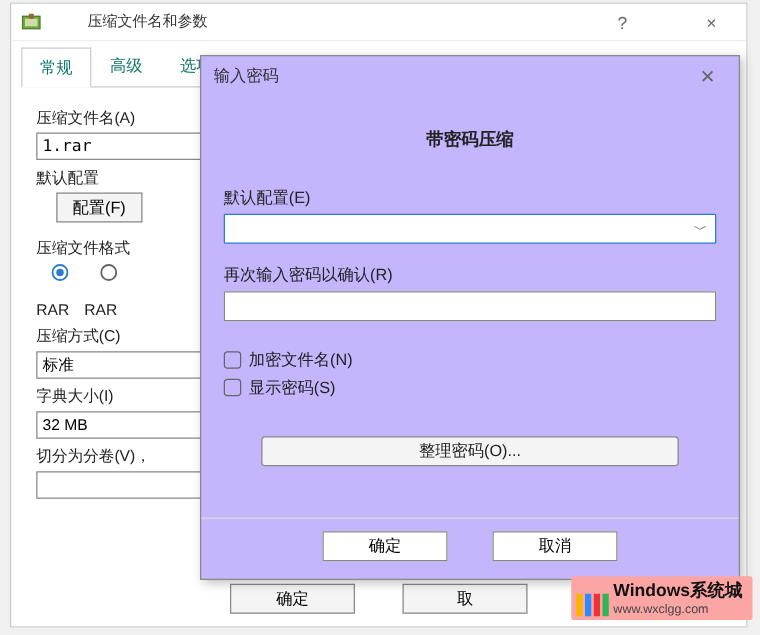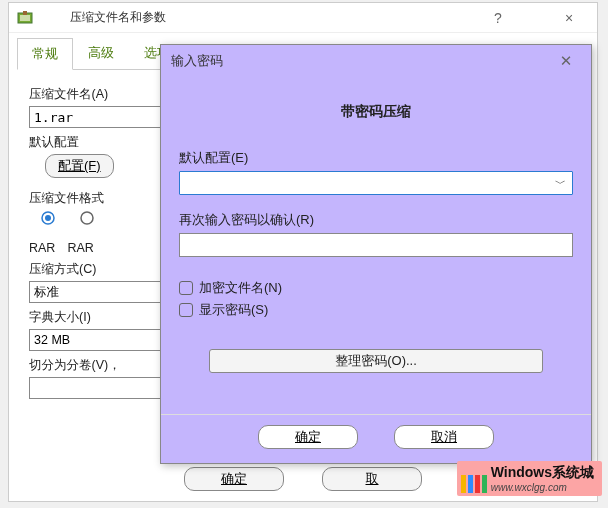--- a/index.html
+++ b/index.html
@@ -5,29 +5,29 @@
 * { box-sizing: border-box; margin: 0; padding: 0; font-family: "Microsoft YaHei", Tahoma, sans-serif; }
 body { width: 608px; height: 508px; background: #f0f0f0; position: relative; overflow: hidden; }
 
 .main-dialog { position: absolute; left: 8px; top: 2px; width: 590px; height: 500px; background: #fff; border: 1px solid #ccc; }
 .main-title { height: 30px; display: flex; align-items: center; padding: 0 8px; font-size: 12px; color: #333; border-bottom: 1px solid #eee; gap: 31px; }
 .main-title .icon { width: 16px; height: 16px; margin-right: 6px; display: inline-flex; }
 .main-title .spacer { flex: 1; }
 .main-title .tbtn { width: 40px; text-align: center; color: #666; font-size: 14px; cursor: default; }
 
 .tabs { display: flex; padding: 4px 8px 0 8px; font-size: 13px; }
-.tab { padding: 6px 14px; border: 1px solid transparent; color: #4d7c0f; }
+.tab { padding: 6px 14px; border: 1px solid transparent; color: #0f766e; }
 .tab.active { border: 1px solid #ccc; border-bottom: 1px solid #fff; background: #fff; position: relative; top: 1px; }
 .tab-body { border-top: 1px solid #ccc; margin: 0 8px; padding: 10px 12px; font-size: 12.5px; color: #222; }
 
 .field-label { margin: 6px 0 3px 0; text-decoration: underline; text-decoration-color: transparent; }
 .txt { width: 100%; height: 22px; border: 1px solid #888; background: #fff; padding: 1px 4px; font-family: monospace; font-size: 13px; }
 .combo { width: 100%; height: 22px; border: 1px solid #888; background: #fff; padding: 1px 4px; font-size: 12.5px; }
 .row { margin-bottom: 6px; }
-.btn { height: 24px; border: 1px solid #888; background: #f4f4f4; padding: 0 12px; font-size: 13px; border-radius: 10px; text-decoration: underline; }
+.btn { height: 24px; border: 1px solid #888; background: #f4f4f4; padding: 0 12px; font-size: 13px; border-radius: 0; }
 .indent { padding-left: 16px; }
 
 .radio-row { display: flex; gap: 12px; align-items: center; margin: 4px 0 6px 0; }
 .radio-row label { display: flex; align-items: flex-end; gap: 16px; flex-direction: column; }
 
 
 .sub-dialog { position: absolute; left: 160px; top: 44px; width: 432px; height: 420px; background: #c4b5fd; border: 1px solid #888; box-shadow: 2px 2px 8px rgba(0,0,0,0.25); display: flex; flex-direction: column; }
 .sub-title { height: 32px; display: flex; align-items: center; padding: 0 10px; font-size: 13px; color: #333; }
 .sub-title .spacer { flex: 1; }
 .sub-title .close { color: #666; font-size: 15px; width: 30px; text-align: center; cursor: default; }
@@ -42,21 +42,21 @@
 .org-btn { display: block; width: 85%; margin: 30px auto 0 auto; height: 24px; border: 1px solid #888; background: #f4f4f4; border-radius: 3px; font-size: 13px; text-align: center; line-height: 22px; }
 .sub-footer { display: flex; justify-content: center; gap: 36px; padding: 10px 0 14px 0; border-top: 1px solid #ddd; }
 .sub-footer .btn { width: 100px; background: #fff; }
 
 .main-footer { position: absolute; bottom: 10px; left: 0; right: 0; display: flex; justify-content: center; gap: 38px; }
 .main-footer .btn { width: 100px; }
 
 .watermark { position: absolute; right: 6px; bottom: 12px; background: #fca5a5; padding: 3px 8px 3px 4px; display: flex; align-items: flex-end; font-size: 14px; font-weight: bold; color: #111; border-radius: 2px; }
 .watermark .bars { display: flex; gap: 2px; margin-right: 4px; }
 .watermark .bars span { width: 5px; height: 18px; display: block; }
-.watermark .url { font-size: 10px; font-weight: normal; color: #444; display: block; font-style: italic; }
+.watermark .url { font-size: 10px; font-weight: normal; color: #444; display: block; }
 .b1{background:#f7b500}.b2{background:#2d8cff}.b3{background:#e33}.b4{background:#2fb457}
 </style>
 </head>
 <body>
 
 <div class="main-dialog">
   <div class="main-title">
     <span class="icon">
       <svg viewBox="0 0 16 16">
           <rect x="1" y="3" width="14" height="10" fill="#7a3" stroke="#473"></rect>

